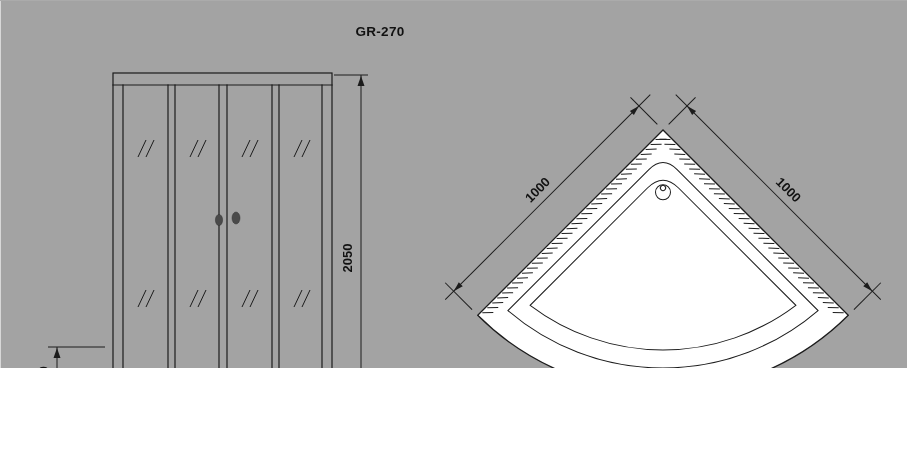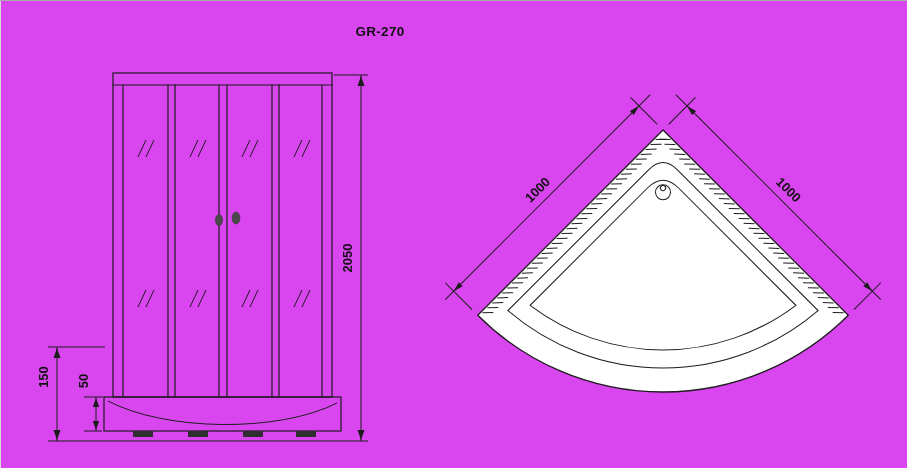--- a/index.html
+++ b/index.html
@@ -1,17 +1,17 @@
 <!DOCTYPE html>
 <html><head>
 <meta charset="utf-8">
 <style>
   html,body{margin:0;padding:0;background:#ffffff;}
   .page{
-    position:relative;width:907px;height:468px;background:#d946ef;overflow:hidden;
+    position:relative;width:907px;height:368px;background:#a3a3a3;overflow:hidden;
     box-shadow: inset 0 1px 0 #ababab, inset 1px 0 0 #d8d8d8;
   }
   svg{display:block}
   .ln{stroke:#1c1c1c;stroke-width:1.2;fill:none;stroke-linecap:square}
   .thin{stroke:#1c1c1c;stroke-width:1;fill:none}
   .dimln{stroke:#1c1c1c;stroke-width:1;fill:none}
   .arrow{fill:#1c1c1c;stroke:none}
   .foot{fill:#2e2e2e;stroke:none}
   .handle{fill:#4a4a4a;stroke:#333;stroke-width:.5}
   .whitefill{fill:#ffffff;stroke:#1c1c1c;stroke-width:1.3}

